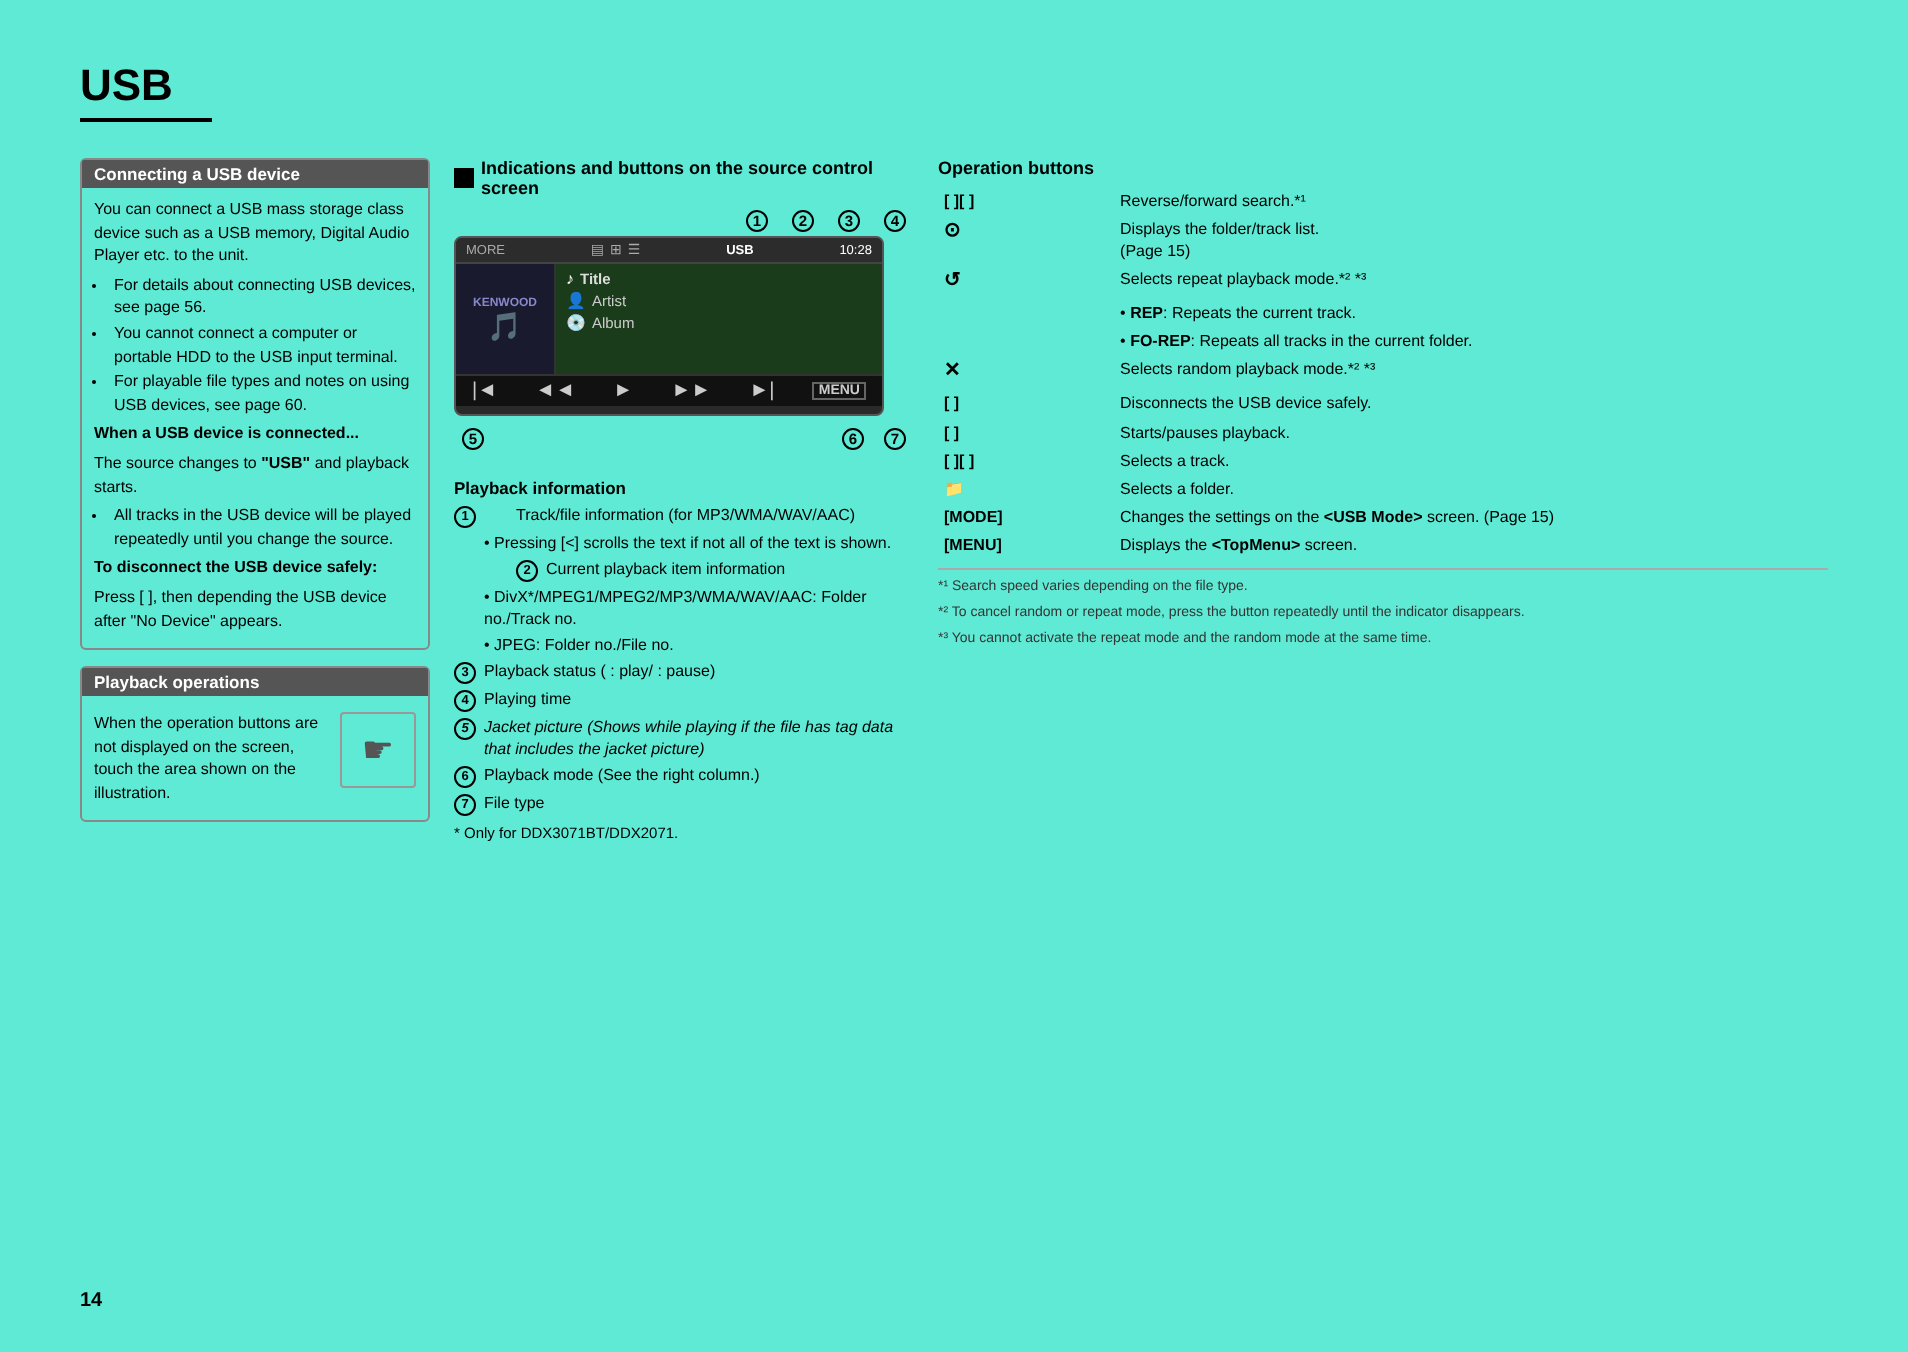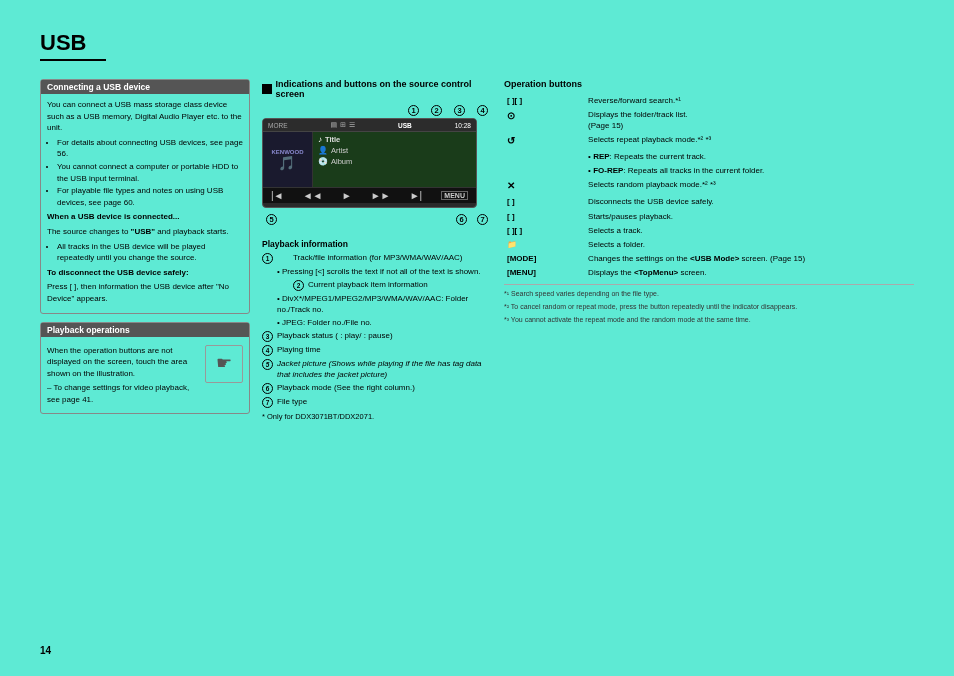--- a/index.html
+++ b/index.html
@@ -58,21 +58,21 @@
       padding-right: 20px;
     }
 
     
     .content {
       display: flex;
       gap: 12px;
       margin-top: 8px;
     }
 
-    .col-left { width: 210px; flex-shrink: 0; }
+    .col-left { width: 175px; flex-shrink: 0; }
     .col-mid { width: 230px; flex-shrink: 0; }
     .col-right { flex: 1; }
 
     
     .section-box {
       border: 1.5px solid #888;
       border-radius: 3px;
       margin-bottom: 8px;
     }
     .section-box-header {
@@ -238,31 +238,30 @@
             <li>For details about connecting USB devices, see page 56.</li>
             <li>You cannot connect a computer or portable HDD to the USB input terminal.</li>
             <li>For playable file types and notes on using USB devices, see page 60.</li>
           </ul>
           <p class="bold">When a USB device is connected...</p>
           <p>The source changes to <strong>"USB"</strong> and playback starts.</p>
           <ul>
             <li>All tracks in the USB device will be played repeatedly until you change the source.</li>
           </ul>
           <p class="bold">To disconnect the USB device safely:</p>
-          <p>Press [  ], then information the USB device after "No Device" appears.</p>
+          <p>Press [  ], then depending the USB device after "No Device" appears.</p>
         </div>
       </div>
 
       <div class="section-box">
         <div class="section-box-header">Playback operations</div>
         <div class="section-box-body">
           <div class="playback-ops-box">
             <div class="playback-ops-text">
               <p>When the operation buttons are not displayed on the screen, touch the area shown on the illustration.</p>
-              <p>– To change settings for video playback, see page 41.</p>
             </div>
             <div class="hand-icon-box">☛</div>
           </div>
         </div>
       </div>
     </div>
 
     <div class="col-mid">
       <div class="mid-section-title">
         <span class="square-icon"></span>

